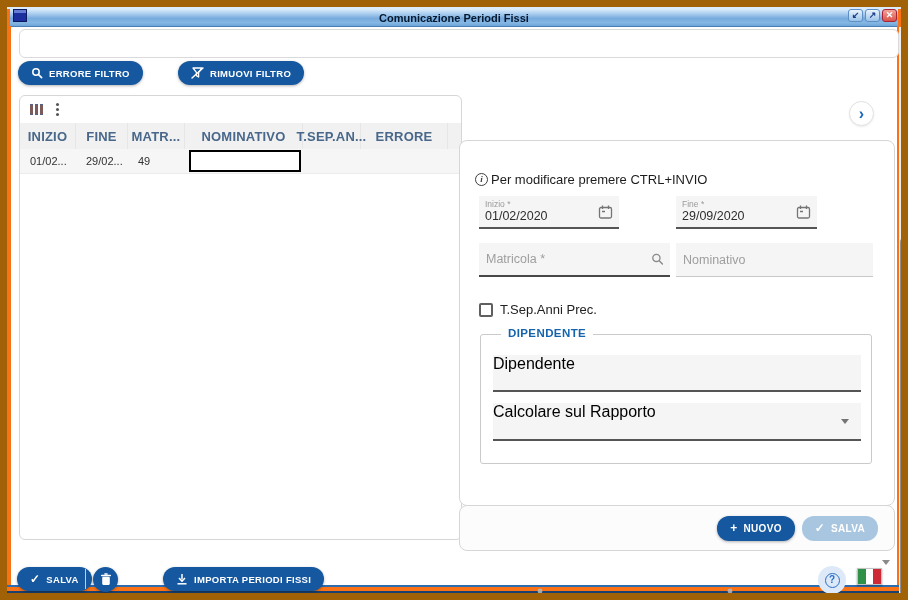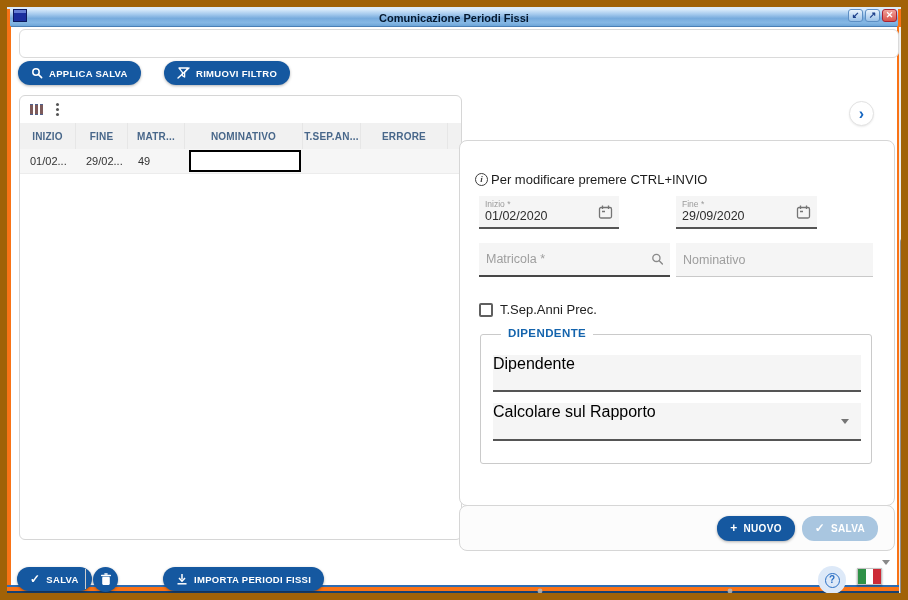--- a/index.html
+++ b/index.html
@@ -41,21 +41,21 @@
   
   .grid-panel  { position:absolute; left:12px; top:88px; width:443px; height:445px; background:#fff;
                  border:1px solid #d6d6d6; border-radius:6px; overflow:hidden; }
   .grid-toolbar{ position:absolute; top:0; left:0; right:0; height:27px; display:flex; align-items:center;
                  padding-left:10px; gap:13px; }
   .col-icon    { display:flex; gap:2px; cursor:pointer; }
   .col-icon i  { display:block; width:3px; height:11px; background:#7d5b5b; border-top:1px solid #50618b; border-bottom:1px solid #50618b; }
   .kebab       { display:flex; flex-direction:column; gap:2px; cursor:pointer; }
   .kebab i     { display:block; width:3px; height:3px; border-radius:50%; background:#555; }
   .grid-head   { position:absolute; top:27px; left:0; right:0; height:26px; background:#f1f1f1; display:flex;
-                 font-size:10px; font-weight:bold; color:#48678a; align-items:flex-end; letter-spacing:.2px; }
+                 font-size:13px; font-weight:bold; color:#48678a; align-items:flex-end; letter-spacing:.2px; }
   .hc          { height:100%; display:flex; align-items:center; justify-content:center; border-right:1px solid #e6e6e6; cursor:pointer; }
   .grid-row    { position:absolute; top:53px; left:0; right:0; height:25px; background:#f6f6f6; display:flex;
                  font-size:11px; color:#333; align-items:center; border-bottom:1px solid #ececec; cursor:pointer; }
   .rc          { height:100%; display:flex; align-items:center; padding-left:10px; }
   .w0{width:56px;} .w1{width:52px;} .w2{width:57px;} .w3{width:118px;} .w4{width:58px;} .w5{width:87px;}
   .focus-cell  { position:absolute; left:169px; top:1px; width:112px; height:22px; background:#fff; border:2px solid #000; }
 
   
   .chevron-btn { position:absolute; left:842px; top:94px; width:25px; height:25px; border-radius:50%;
                  border:1px solid #e2e2e2; background:#fff; display:flex; align-items:center; justify-content:center;
@@ -128,23 +128,23 @@
   <div class="frame-line-mid"></div>
   <div class="frame-line-dark"></div>
 
   <div class="collapsed-panel"></div>
 
   <button class="pill" style="left:11px; top:54px;">
     <svg width="12" height="12" viewBox="0 0 12 12">
       <circle cx="5" cy="5" r="3.2" fill="none" stroke="#fff" stroke-width="1.5"></circle>
       <line x1="7.6" y1="7.6" x2="10.6" y2="10.6" stroke="#fff" stroke-width="1.6" stroke-linecap="round"></line>
     </svg>
-    <span>APPLICA SALVA</span>
-  </button>
-  <button class="pill" style="left:157px; top:54px;">
+    <span>ERRORE FILTRO</span>
+  </button>
+  <button class="pill" style="left:171px; top:54px;">
     <svg width="13" height="12" viewBox="0 0 13 12">
       <path d="M2 1 L11 1 L7.6 5.4 L7.6 10 L5.4 8.6 L5.4 5.4 Z" fill="none" stroke="#fff" stroke-width="1.3" stroke-linejoin="round"></path>
       <line x1="1" y1="11" x2="12" y2="1" stroke="#fff" stroke-width="1.4" stroke-linecap="round"></line>
     </svg>
     <span>RIMUOVI FILTRO</span>
   </button>
 
   <div class="grid-panel">
     <div class="grid-toolbar">
       <span class="col-icon">

